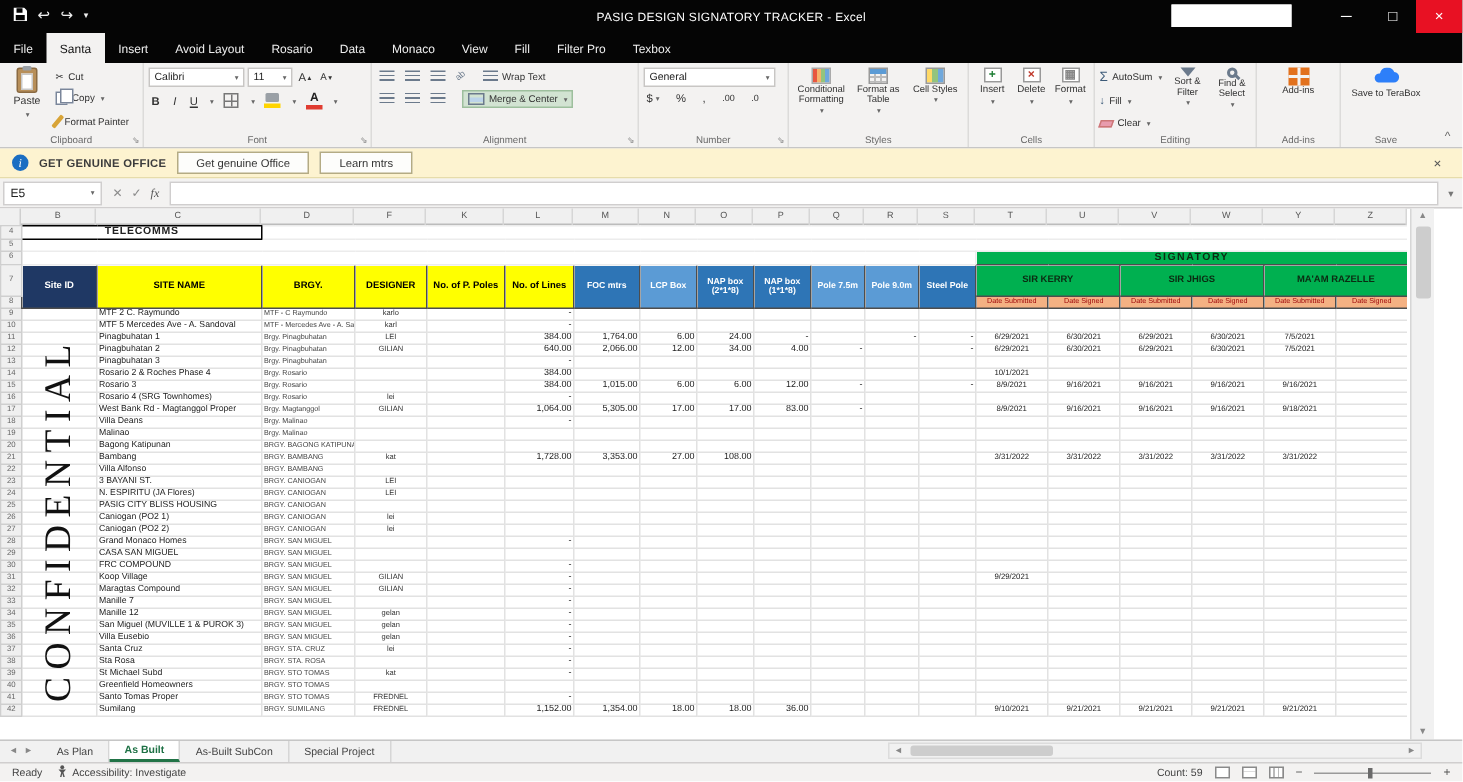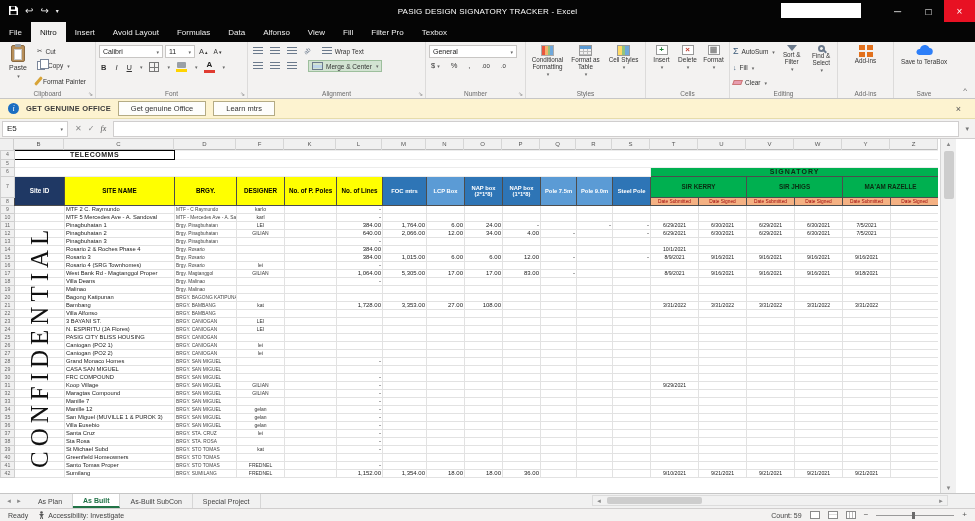--- a/index.html
+++ b/index.html
@@ -154,26 +154,26 @@
   <div class="winbtns">
     <div class="winbtn">─</div>
     <div class="winbtn">□</div>
     <div class="winbtn close">×</div>
   </div>
 </div>
 
 <div class="tabsrow">
   <div id="ribbon-tabs">
       <div class="rtab">File</div>
-      <div class="rtab active">Nitro</div>
+      <div class="rtab active">Santa</div>
       <div class="rtab">Insert</div>
       <div class="rtab">Avoid Layout</div>
-      <div class="rtab">Formulas</div>
+      <div class="rtab">Rosario</div>
       <div class="rtab">Data</div>
-      <div class="rtab">Alfonso</div>
+      <div class="rtab">Monaco</div>
       <div class="rtab">View</div>
       <div class="rtab">Fill</div>
       <div class="rtab">Filter Pro</div>
       <div class="rtab">Texbox</div>
     </div>
 </div>
 
 <div class="ribbon">
 
   <div class="rgroup" style="width:96px;">

